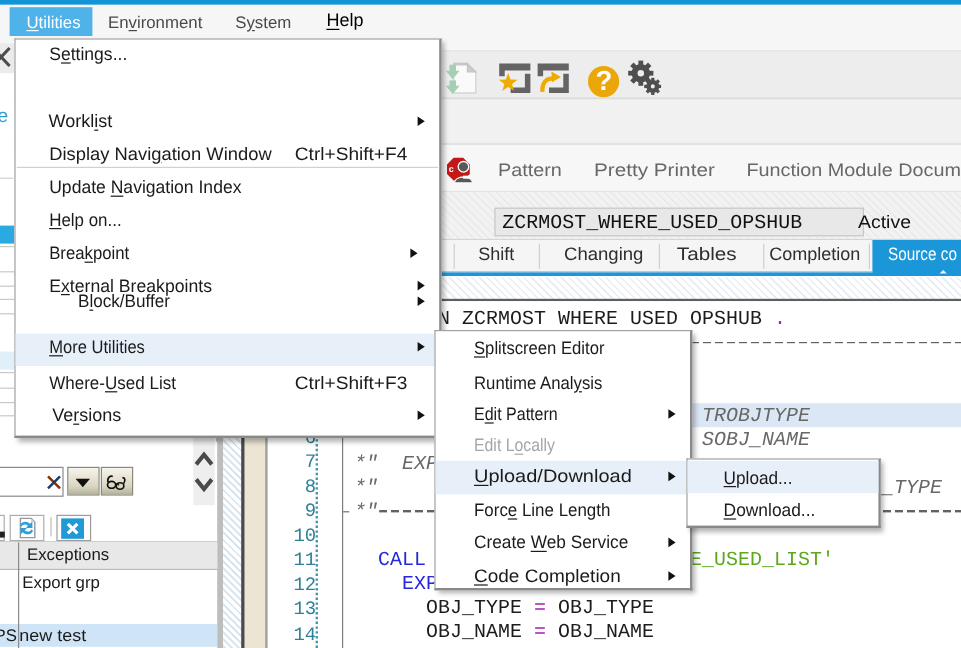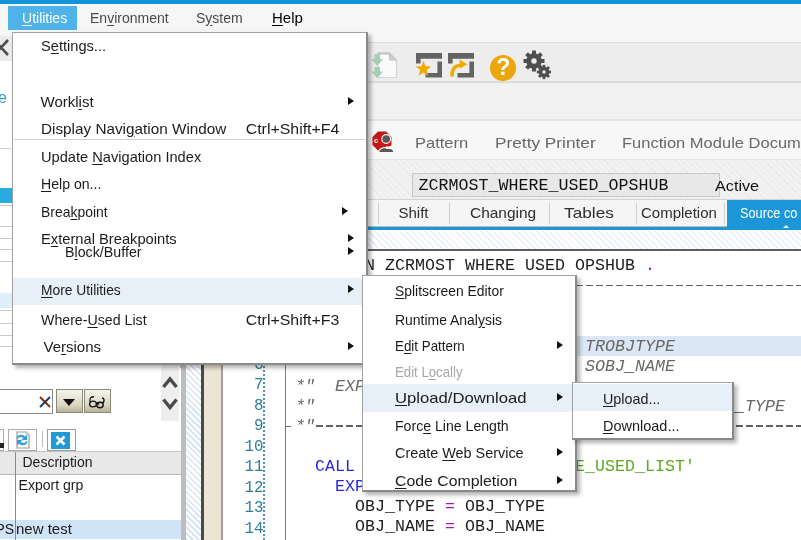--- a/index.html
+++ b/index.html
@@ -214,21 +214,21 @@
 <div class="abs" style="left:41.5px;top:431px;width:1px;height:16px;background:#b9b9b9;"></div>
 <div class="abs" style="left:47px;top:428.5px;width:29px;height:22.5px;border:1px solid #9c9c9c;background:#fdfdfd;box-sizing:border-box;"></div>
 <div class="abs" style="left:51px;top:431.5px;width:18.5px;height:17px;background:#1f9ad6;"></div>
 <svg class="abs" style="left:55px;top:435px;" width="11" height="11">
   <path d="M1.5 1.5 L9.5 9.5 M9.5 1.5 L1.5 9.5" stroke="#fff" stroke-width="2.6"></path>
 </svg>
 
 <div class="abs" style="left:0;top:450.5px;width:181px;height:1px;background:#c4c4c4;"></div>
 <div class="abs" style="left:0;top:451.5px;width:181px;height:22px;background:#e8e8e8;"></div>
 <div class="abs" style="left:0;top:473.5px;width:181px;height:1px;background:#b9b9b9;"></div>
-<div class="abs" style="left:22.5px;top:452px;height:21px;line-height:21px;font-size:14px;color:#1a1a1a;">Description</div>
+<div class="abs" style="left:22.5px;top:452px;height:21px;line-height:21px;font-size:14px;color:#1a1a1a;">Exceptions</div>
 <div class="abs" style="left:18.6px;top:476.5px;font-size:14px;color:#1a1a1a;">Export grp</div>
 <div class="abs" style="left:0;top:519.5px;width:181px;height:19px;background:#cfe4f6;"></div>
 <div class="abs" style="left:-4.5px;top:521px;font-size:14px;color:#1a1a1a;width:18px;overflow:hidden;">PSI</div>
 <div class="abs lbl" style="left:16.2px;top:521px;font-size:14px;color:#1a1a1a;transform:scaleX(1.07);">new test</div>
 <div class="abs" style="left:14.6px;top:451.5px;width:1.2px;height:88.5px;background:#8a8a8a;"></div>
 
 <div class="abs" style="left:0;top:36px;width:12px;height:332px;background:#fff;"></div>
 <div class="abs" style="left:0;top:36px;width:12px;height:25px;background:#ebebeb;"></div>
 <svg class="abs" style="left:-8px;top:38px;" width="18" height="19">
   <path d="M2 2 L16 17 M16 2 L2 17" stroke="#4c4c4c" stroke-width="2.6"></path>

